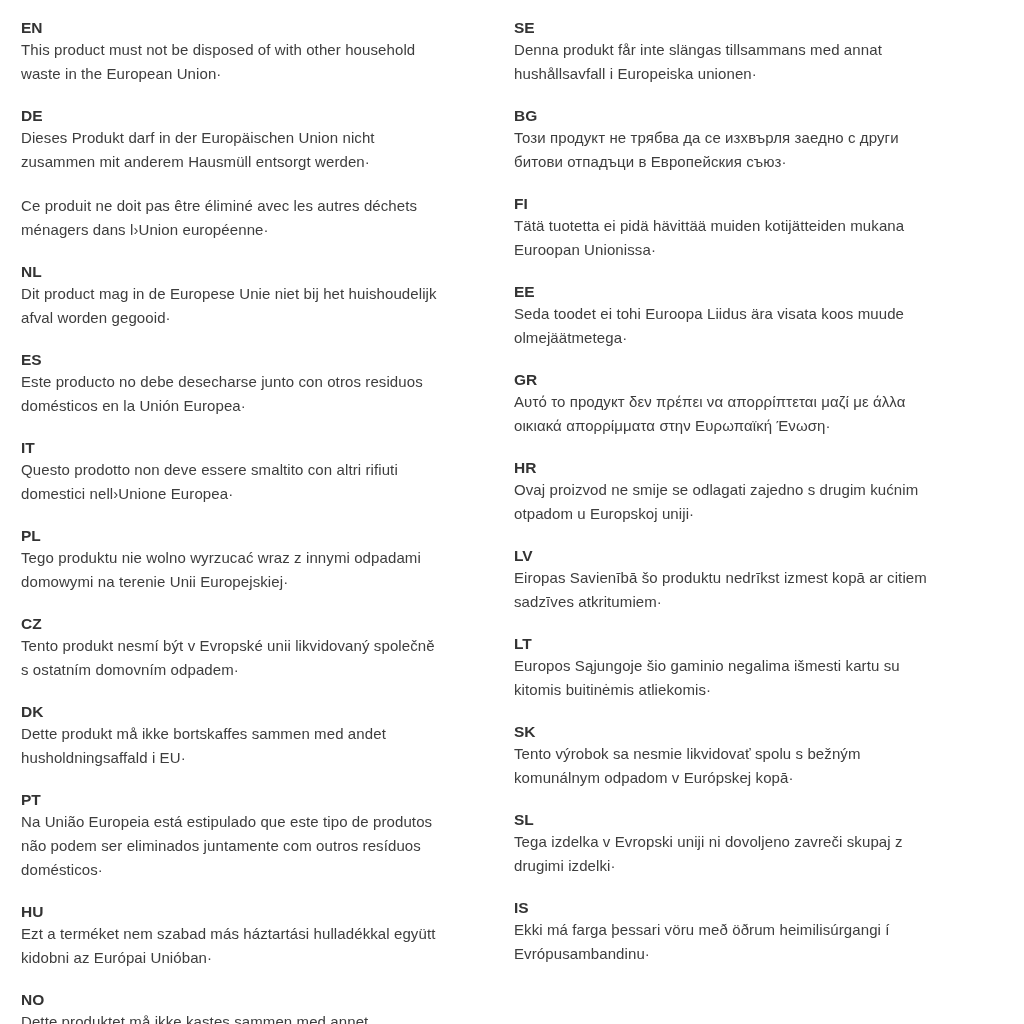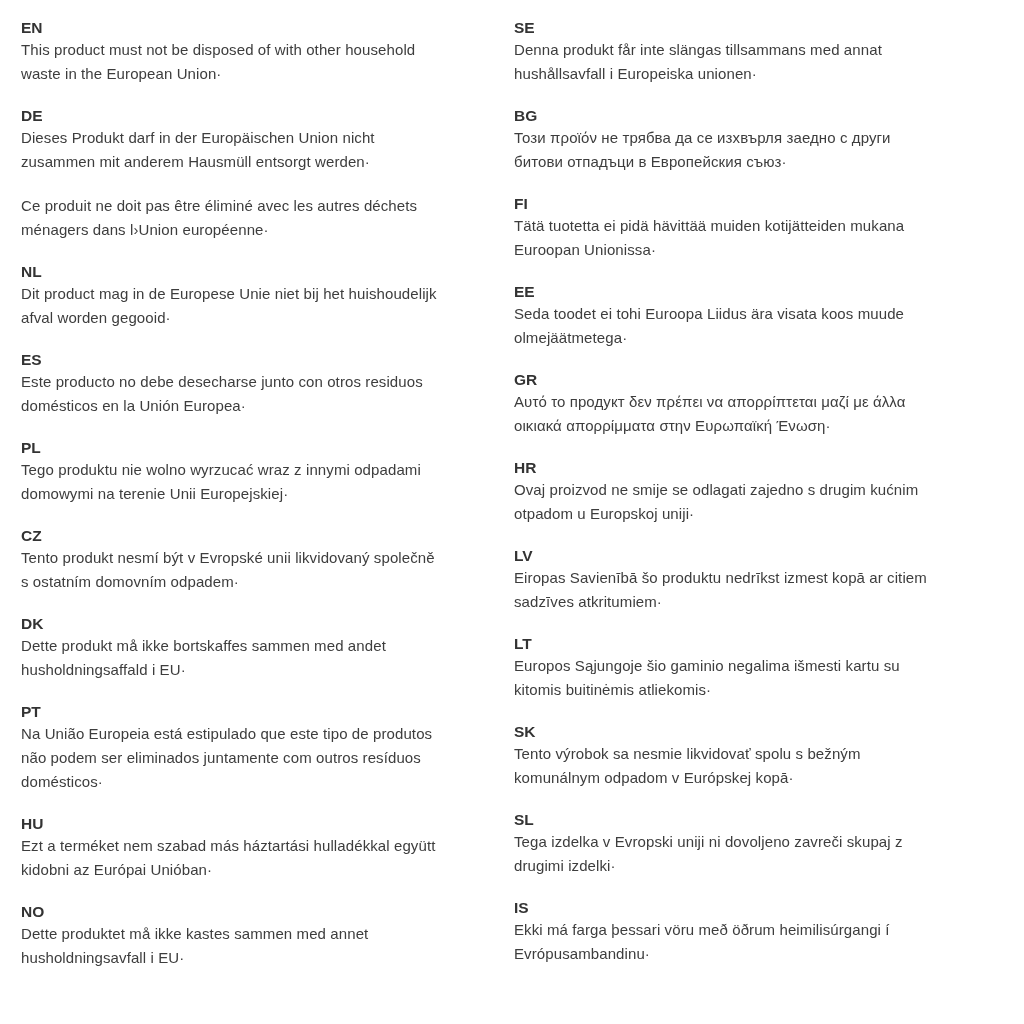--- a/index.html
+++ b/index.html
@@ -65,20 +65,25 @@
       <h2>NL</h2>
       <p>Dit product mag in de Europese Unie niet bij het huishoudelijk
 afval worden gegooid·</p>
     </section>
     <section class="entry">
       <h2>ES</h2>
       <p>Este producto no debe desecharse junto con otros residuos
 domésticos en la Unión Europea·</p>
     </section>
     <section class="entry">
+      <h2>IT</h2>
+      <p>Questo prodotto non deve essere smaltito con altri rifiuti
+domestici nell›Unione Europea·</p>
+    </section>
+    <section class="entry">
       <h2>PL</h2>
       <p>Tego produktu nie wolno wyrzucać wraz z innymi odpadami
 domowymi na terenie Unii Europejskiej·</p>
     </section>
     <section class="entry">
       <h2>CZ</h2>
       <p>Tento produkt nesmí být v Evropské unii likvidovaný společně
 s ostatním domovním odpadem·</p>
     </section>
     <section class="entry">
@@ -105,21 +110,21 @@
   </div>
 
   <div class="col">
     <section class="entry">
       <h2>SE</h2>
       <p>Denna produkt får inte slängas tillsammans med annat
 hushållsavfall i Europeiska unionen·</p>
     </section>
     <section class="entry">
       <h2>BG</h2>
-      <p>Този προϊόν не трябва да се изхвърля заедно с други
+      <p>Този продукт не трябва да се изхвърля заедно с други
 битови отпадъци в Европейския съюз·</p>
     </section>
     <section class="entry">
       <h2>FI</h2>
       <p>Tätä tuotetta ei pidä hävittää muiden kotijätteiden mukana
 Euroopan Unionissa·</p>
     </section>
     <section class="entry">
       <h2>EE</h2>
       <p>Seda toodet ei tohi Euroopa Liidus ära visata koos muude

